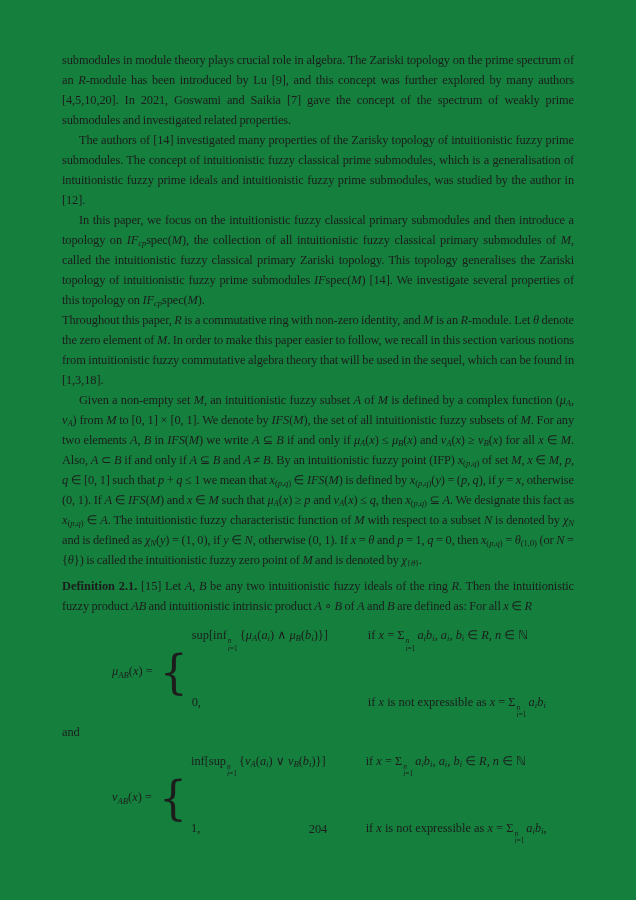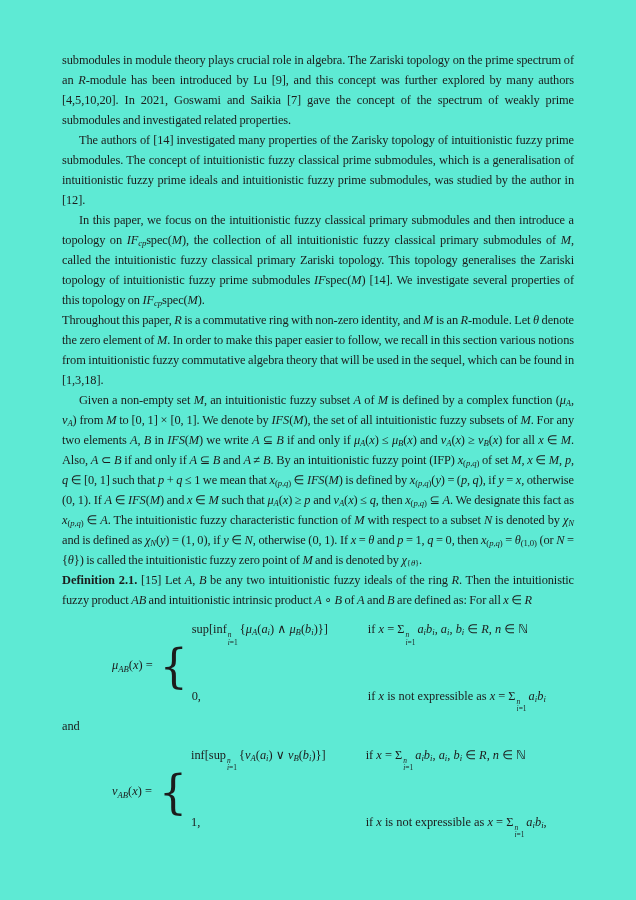--- a/index.html
+++ b/index.html
@@ -4,33 +4,33 @@
 <style>
   html, body { margin: 0; padding: 0; }
   body {
     width: 636px; height: 900px;
     background: #ffffff;
     color: #1c1c1c;
     font-family: "Liberation Serif", serif;
     position: relative;
     overflow: hidden;
   }
-  .page { position: absolute; inset: 0; background: #5eead4; }
+  .page { position: absolute; inset: 0; background: #15803d; }
   .content { position: absolute; left: 62px; top: 50px; width: 512px; }
 
   .para {
     margin: 0;
     font-size: 12.4px;
     line-height: 20px;
     text-align: justify;
     letter-spacing: -0.1px;
     word-spacing: -0.5px;
   }
   .para.indent { text-indent: 17px; }
-  .para.defpara { }
+  .para.defpara { margin-top: 6px; }
   .para b { letter-spacing: 0; }
 
   i { font-style: italic; }
   sub, sup { font-size: 70%; line-height: 0; position: relative; vertical-align: baseline; margin-top: 32px; }
   sub { top: 0.28em; }
 
   h2.section {
     margin: 14px 0 11px 14px;
     font-size: 19px;
     line-height: 23px;
@@ -140,13 +140,14 @@
         <span class="case-expr">1,</span>
         <span class="case-cond">if <i>x</i> is not expressible as <i>x</i> = Σ<span class="ss">
               <span><i>n</i></span>
               <span><i>i</i>=1</span>
             </span><i>a<sub>i</sub>b<sub>i</sub></i>,</span>
       </div>
     </div>
 
   </div>
 
+  <div class="footer">204</div>
 </div>
 
 </body></html>

